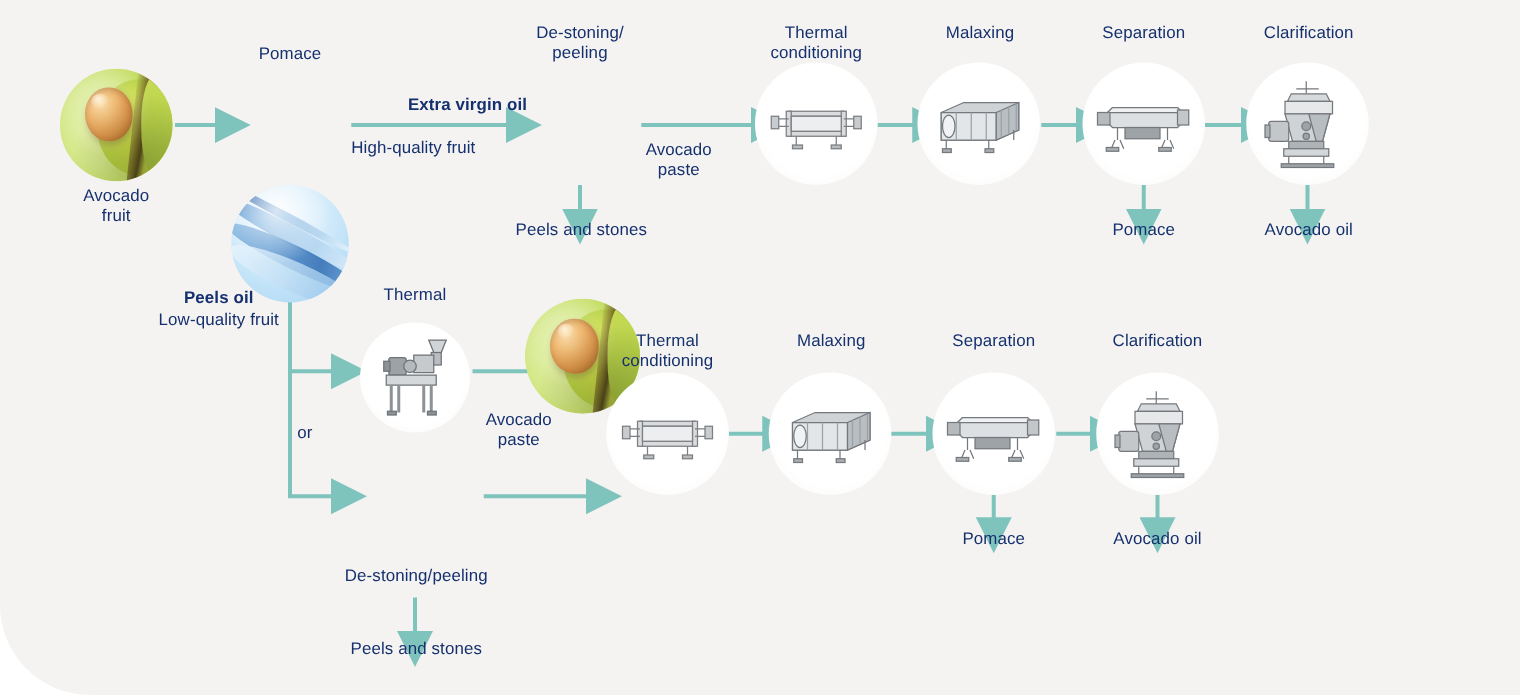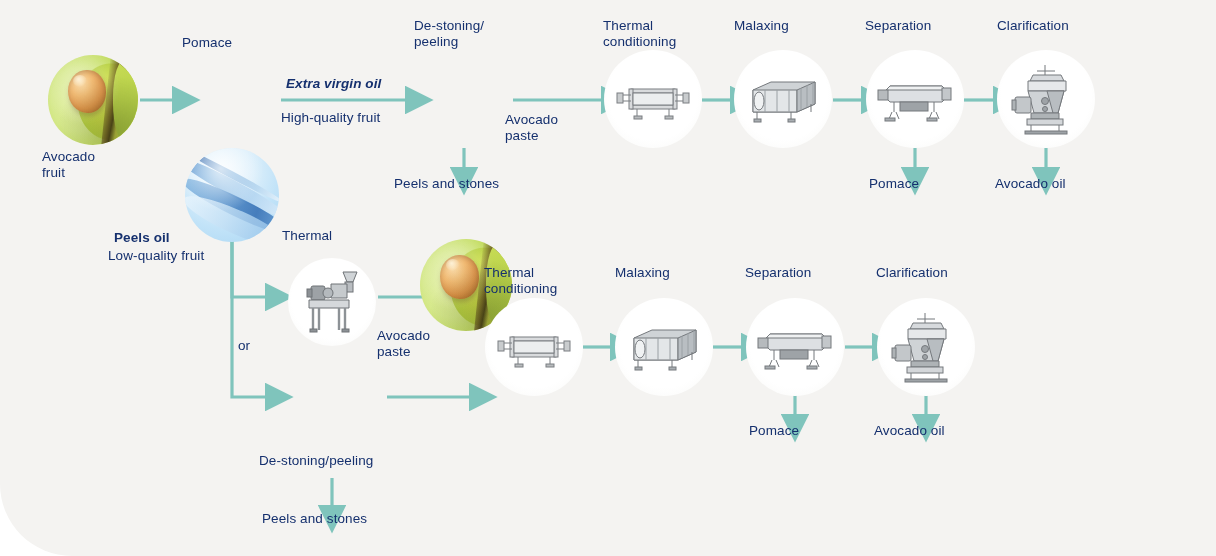--- a/index.html
+++ b/index.html
@@ -14,20 +14,21 @@
     width:1216px;height:556px;
     background:#f4f3f1;
     border-bottom-left-radius:72px;
     overflow:hidden;
   }
   .lbl{
     position:absolute;
     color:#15306e;
     font-size:13.5px;
     line-height:16px;
+    text-align:center;
     white-space:pre-line;
     letter-spacing:.1px;
   }
   .lbl.bold{font-weight:bold;}
   .node{
     position:absolute;
     border-radius:50%;
     overflow:hidden;
   }
   
@@ -177,21 +178,21 @@
 
   <div class="lbl" style="left:182px;top:35px;width:100px;">Pomace</div>
   <div class="node wash" style="left:185px;top:58px;width:94px;height:94px;">
     <div class="w1"></div>
       <div class="w2"></div>
       <div class="w3"></div>
       <div class="w4"></div>
       <div class="gloss"></div>
   </div>
 
-  <div class="lbl bold" style="left:286px;top:76px;width:176px;text-align:left;font-style:italic;">Extra virgin oil</div>
+  <div class="lbl bold" style="left:286px;top:76px;width:176px;text-align:center;">Extra virgin oil</div>
   <div class="lbl" style="left:281px;top:110px;width:186px;text-align:left;">High-quality fruit</div>
 
   <div class="lbl" style="left:414px;top:18px;width:100px;">De-stoning/
 peeling</div>
   <div class="node avo" style="left:420px;top:55px;width:92px;height:92px;">
     <div class="seam"></div>
       <div class="skin"></div>
       <div class="pit"></div>
       <div class="shade"></div>
   </div>

